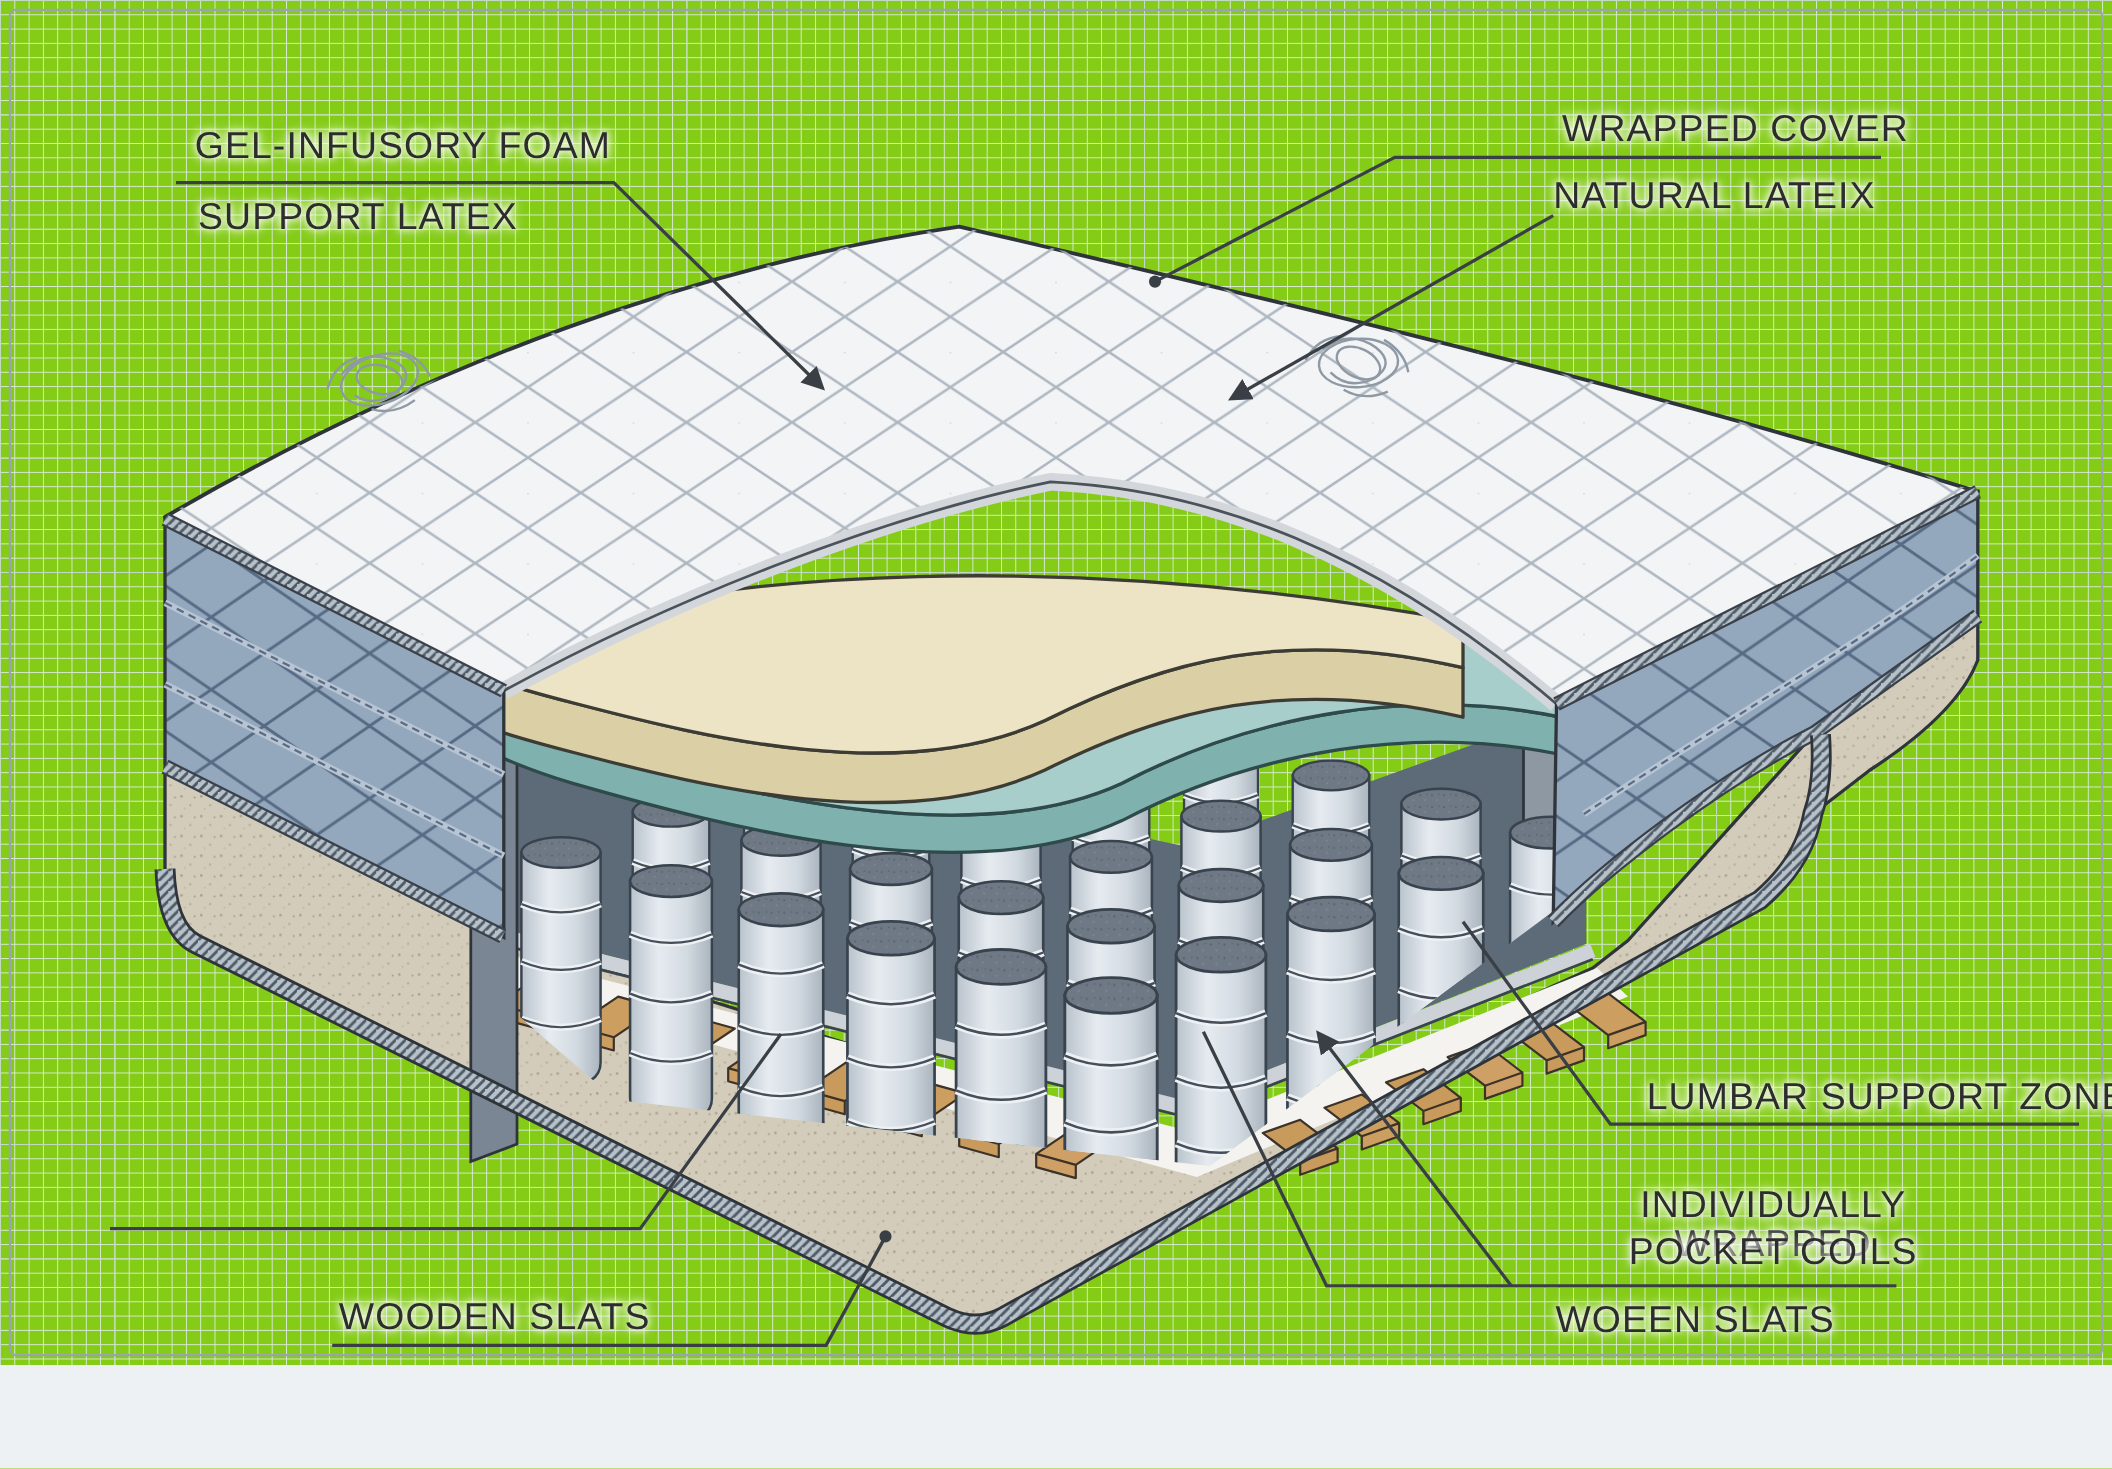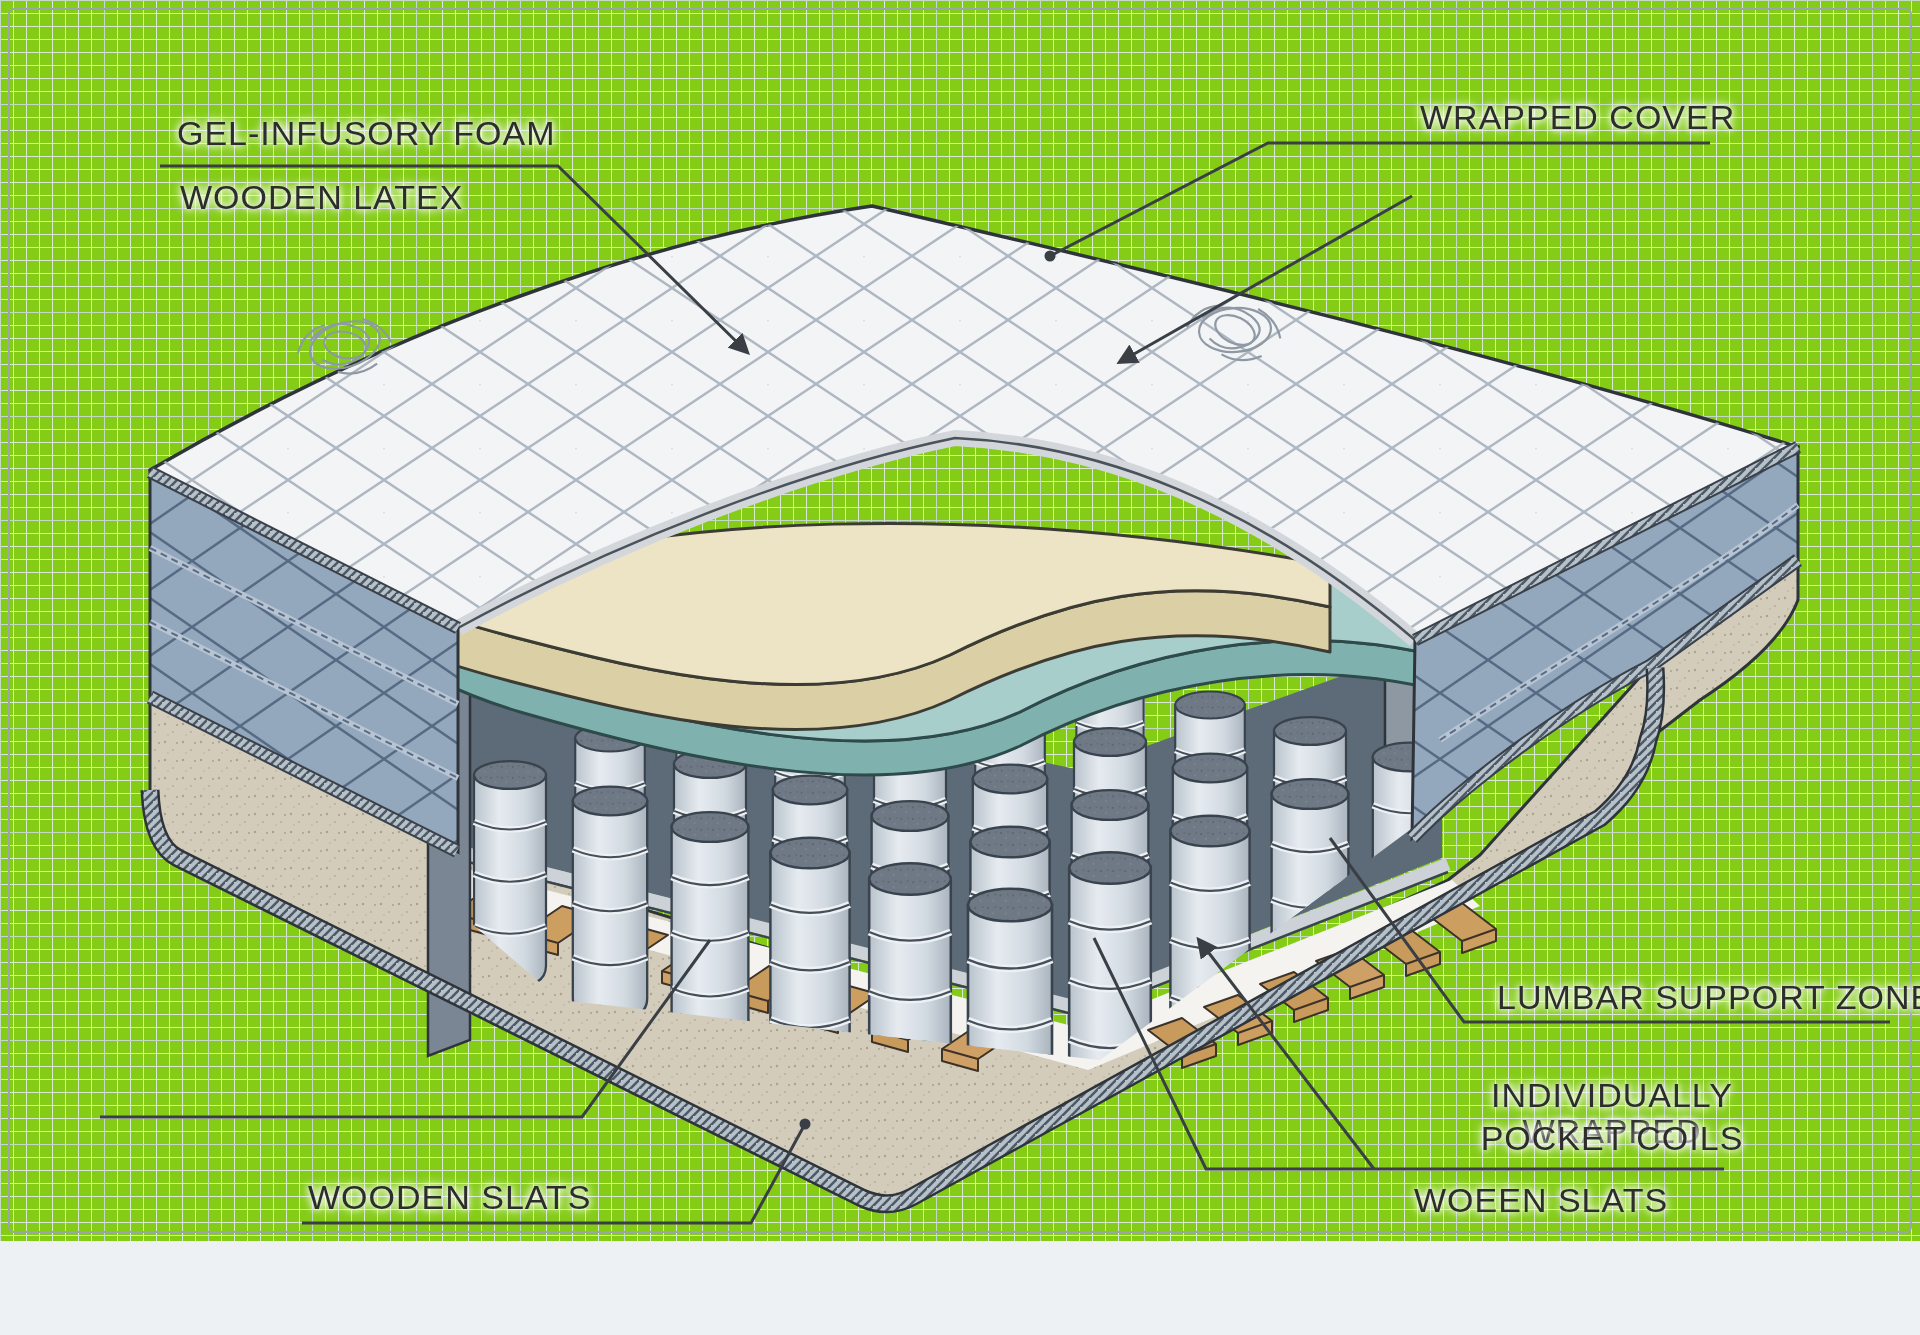--- a/index.html
+++ b/index.html
@@ -216,20 +216,21 @@
       <path d="M1890,1022 L1464,1022 L1330,838"></path>
       <path d="M1724,1169 L1206,1169 L1094,938"></path>
       <path d="M1374,1169 L1199,940" marker-end="url(#arrow)"></path>
       <path d="M100,1117 L582,1117 L710,940"></path>
       <path d="M302,1223 L751,1223 L805,1124"></path>
       <circle cx="805" cy="1124" r="5.5" fill="#3a3f45" stroke="none"></circle>
     </g>
   </svg>
 
   <div class="lbl" style="left:177px;top:116px">GEL-INFUSORY FOAM</div>
-  <div class="lbl" style="left:180px;top:180px">WOODEN LATEX</div>
+  <div class="lbl" style="left:180px;top:180px">SUPPORT LATEX</div>
   <div class="lbl" style="left:1420px;top:100px">WRAPPED COVER</div>
+  <div class="lbl" style="left:1412px;top:161px">NATURAL LATEIX</div>
   <div class="lbl" style="left:1497px;top:980px">LUMBAR SUPPORT ZONE</div>
   <div class="lbl ctr" style="left:1412px;top:1078px">INDIVIDUALLY WRAPPED</div>
   <div class="lbl ctr" style="left:1412px;top:1121px">POCKET COILS</div>
   <div class="lbl" style="left:1414px;top:1183px">WOEEN SLATS</div>
   <div class="lbl" style="left:308px;top:1180px">WOODEN SLATS</div>
 </div>
 
 </body></html>

